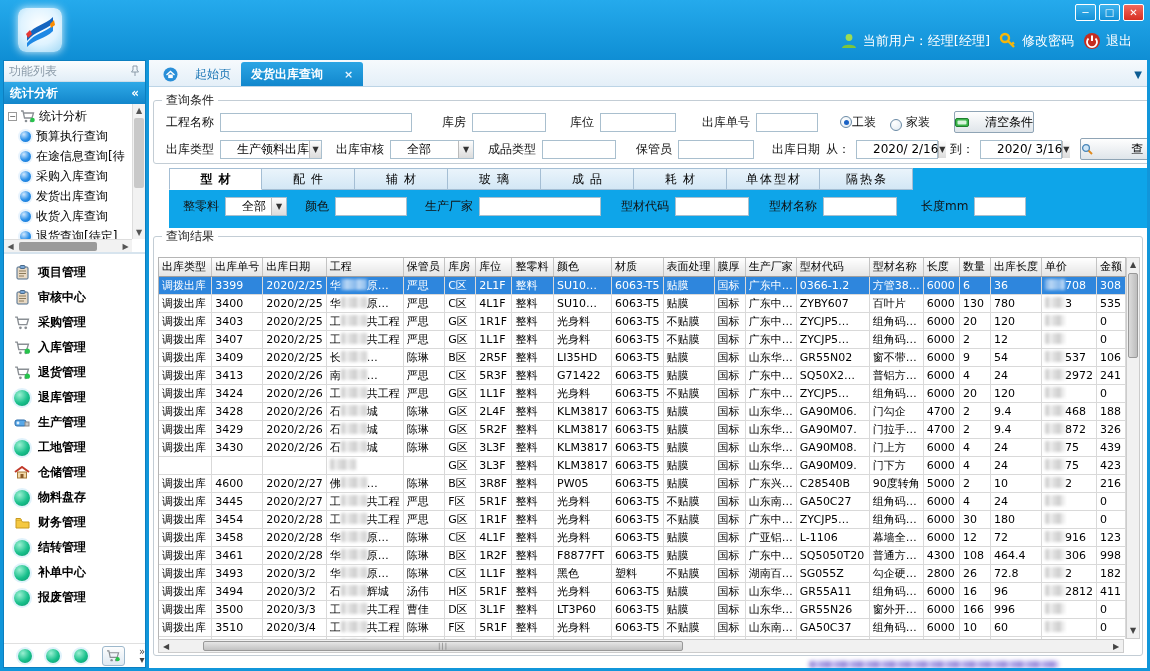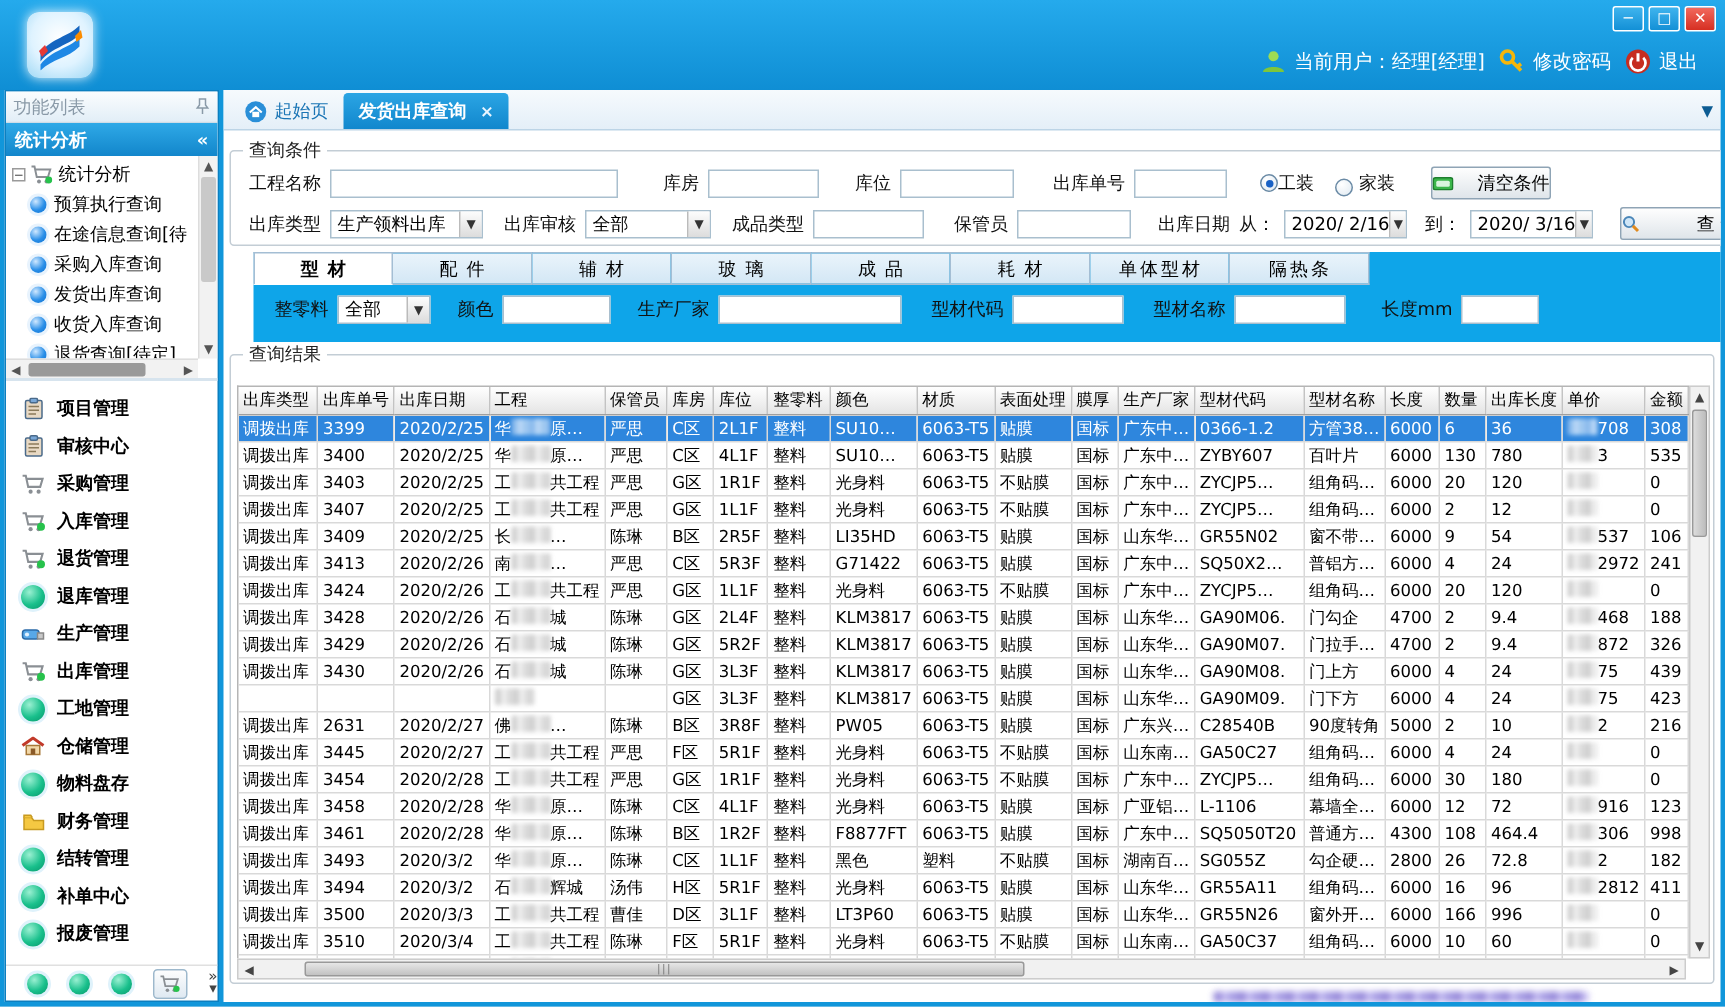--- a/index.html
+++ b/index.html
@@ -52,33 +52,33 @@
   .ic-circle { border-radius:50%; background:radial-gradient(circle at 35% 30%, #9af0d2 0%, #19c08c 55%, #05956a 100%); box-shadow:0 0 0 2px #dff2fb; }
   .sbbottom { height:24px; border-top:1px solid #e0e0e0; display:flex; align-items:center; gap:14px; padding-left:14px; }
   .sbbottom .mi { width:14px; height:14px; flex:0 0 14px; }
   .cartbtn { width:26px; height:20px; border:1px solid #9db8cc; border-radius:3px; background:linear-gradient(#fdfdfd,#dfe9f2);
              display:flex; align-items:center; justify-content:center; cursor:pointer; }
   .chev { color:#444; font-size:10px; line-height:8px; text-align:center; cursor:pointer; }
 
   
   .main { position:absolute; left:149px; top:60px; width:998px; height:608px; background:#fff; overflow:hidden; }
   .tabstrip { position:relative; height:27px; background:linear-gradient(#f6fafd,#e4eff8); border-bottom:1px solid #bcd4e6; display:flex; align-items:flex-end; padding-left:4px; }
-  .tab { height:24px; display:flex; align-items:center; gap:5px; padding:0 10px; font-size:12px; cursor:pointer; }
+  .tab { height:24px; display:flex; align-items:center; gap:17px; padding:0 10px; font-size:12px; cursor:pointer; }
   .tab.home { color:#1a75b5; }
   .tab.active { background:linear-gradient(#2ba5e4,#1187cd); color:#fff; font-weight:bold; border-radius:3px 3px 0 0; }
   .tab .x { font-size:11px; color:#eaf6ff; margin-left:4px; cursor:pointer; }
   .strip-dd { position:absolute; right:5px; top:9px; color:#0d5c93; font-size:10px; cursor:pointer; }
 
   fieldset.gbox { position:absolute; border:1px solid #c3cdd5; border-radius:3px; background:#fff; }
   fieldset.gbox legend { margin-left:8px; padding:0 4px; font-size:12px; color:#222; }
 
   .frow { display:flex; align-items:center; white-space:nowrap; }
   .flabel { font-size:12px; color:#111; }
   .tbox { border:1px solid #a9bfce; background:#fff; height:19px; }
-  .combo { border:1px solid #a9bfce; background:#fff; height:19px; display:flex; align-items:center; justify-content:space-between; font-size:12px; padding-left:4px; cursor:pointer; }
+  .combo { border:1px solid #a9bfce; background:#fff; height:19px; display:flex; align-items:center; justify-content:space-between; font-size:12px; padding-left:16px; cursor:pointer; }
   .combo .arr { width:15px; height:100%; background:linear-gradient(#fdfdfd,#dcdcdc); border-left:1px solid #bbb; color:#333; font-size:8px; display:flex; align-items:center; justify-content:center; }
   .radio { width:12px; height:12px; border-radius:50%; border:1px solid #6a8aa5; background:radial-gradient(circle at 35% 30%,#fff,#dfe9f1); display:inline-flex; align-items:center; justify-content:center; cursor:pointer; }
   .radio.on::after { content:""; width:5px; height:5px; border-radius:50%; background:#1a62c5; }
   .btn { border:1px solid #8fa4b5; border-radius:2px; background:linear-gradient(#fefefe,#dfe5ea); height:22px; display:flex; align-items:center; justify-content:space-between; gap:6px; font-size:12px; cursor:pointer; }
 
   .bluezone { position:absolute; left:20px; top:108px; width:990px; height:60px; background:#0ea5e9; }
   .subtabs { display:flex; height:22px; }
   .stab { width:93px; height:22px; border:1px solid #a4bed4; border-left:none; background:linear-gradient(#eaf4fb,#d3e7f5);
           display:flex; align-items:center; justify-content:center; font-size:12px; letter-spacing:6px; text-indent:6px; cursor:pointer; }
   .stab:first-child { border-left:1px solid #a4bed4; }
@@ -277,31 +277,20 @@
           <span class="mi">
             <svg width="16" height="11" viewBox="0 0 16 11">
               <rect x="1" y="3" width="11" height="6" rx="2" fill="#58a8e8" stroke="#2a6aa8"></rect>
               <rect x="11" y="5" width="4" height="4" fill="#c8c8c8" stroke="#888"></rect>
               <circle cx="4" cy="6" r="1.4" fill="#dff0ff"></circle>
             </svg>
           </span>
           <span>生产管理</span>
         </div>
         <div class="mitem">
-          <span class="mi">
-            <svg width="16" height="14" viewBox="0 0 15 13">
-              <path d="M1 1 h2 l1.5 7 h7.5 l1.5-5 H4" fill="none" stroke="#8a8f94" stroke-width="1.3"></path>
-              <circle cx="6" cy="11" r="1.3" fill="#8a8f94"></circle>
-              <circle cx="11" cy="11" r="1.3" fill="#8a8f94"></circle>
-              <circle cx="12.5" cy="9.5" r="2.5" fill="#27c24c"></circle>
-            </svg>
-          </span>
-          <span>出库管理</span>
-        </div>
-        <div class="mitem">
           <span class="mi ic-circle"></span>
           <span>工地管理</span>
         </div>
         <div class="mitem">
           <span class="mi">
             <svg width="16" height="13" viewBox="0 0 16 13">
               <path d="M1 6 L8 1 L15 6" fill="none" stroke="#c23a2a" stroke-width="2"></path>
               <rect x="3.5" y="6" width="9" height="6" fill="#f2d8a8" stroke="#a87838"></rect>
               <rect x="6.5" y="8" width="3" height="4" fill="#8a5a28"></rect>
             </svg>
@@ -748,21 +737,21 @@
                 <td>GA90M09.</td>
                 <td>门下方</td>
                 <td>6000</td>
                 <td>4</td>
                 <td>24</td>
                 <td><span class="blurblk sm"></span>75</td>
                 <td>423</td>
               </tr>
               <tr>
                 <td>调拨出库</td>
-                <td>2631</td>
+                <td>4600</td>
                 <td>2020/2/27</td>
                 <td>佛<span class="blurblk"></span>…</td>
                 <td>陈琳</td>
                 <td>B区</td>
                 <td>3R8F</td>
                 <td>整料</td>
                 <td>PW05</td>
                 <td>6063-T5</td>
                 <td>贴膜</td>
                 <td>国标</td>

